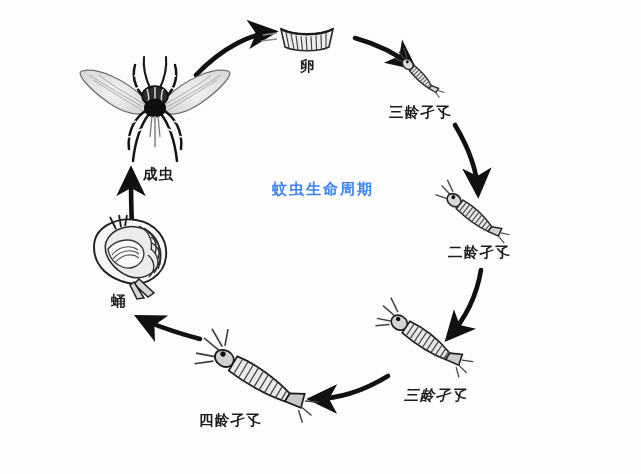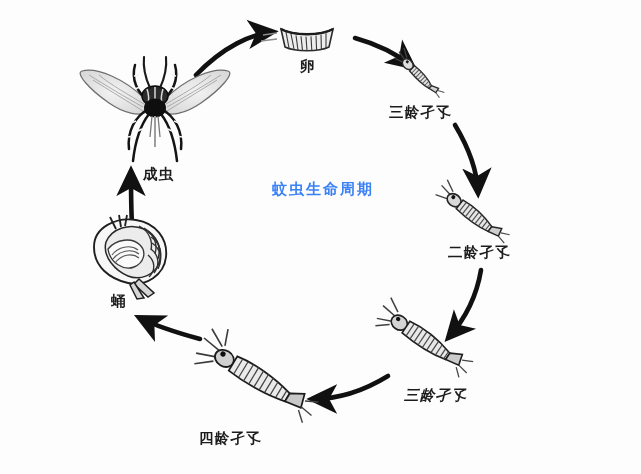--- a/index.html
+++ b/index.html
@@ -37,21 +37,21 @@
   .cap.center-title {
     font-size: 15px;
     letter-spacing: 2px;
     color: #3b82f6;
     text-align: center;
   }
   #cap-egg       { left: 300px; top: 57px; }
   #cap-instar1   { left: 389px; top: 103px; }
   #cap-instar2   { left: 448px; top: 243px; }
   #cap-instar3   { left: 404px; top: 386px; font-style: italic; }
-  #cap-instar4   { left: 199px; top: 429px; }
+  #cap-instar4   { left: 199px; top: 411px; }
   #cap-pupa      { left: 111px; top: 292px; }
   #cap-adult     { left: 143px; top: 165px; }
   #cap-title     { left: 272px; top: 180px; }
 </style>
 </head>
 <body>
 
 <div id="stage">
 
   <svg id="diagram-svg" viewBox="0 0 641 474">

